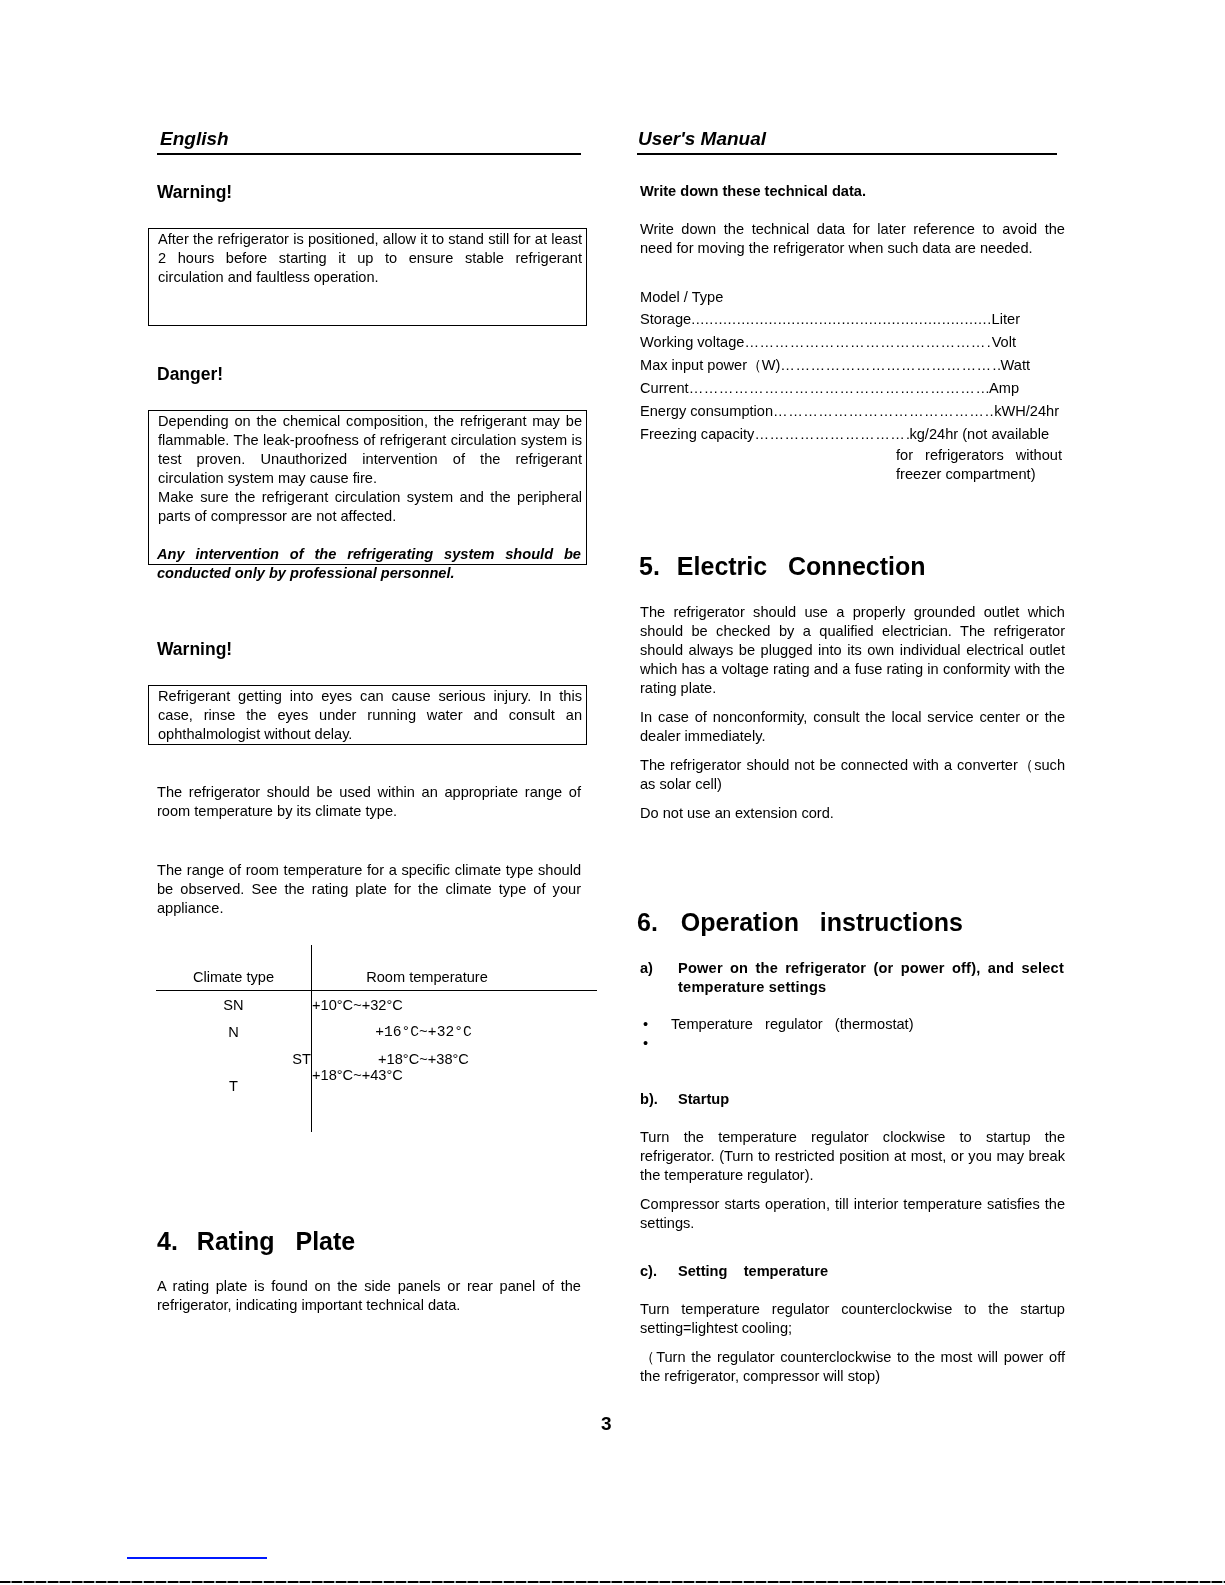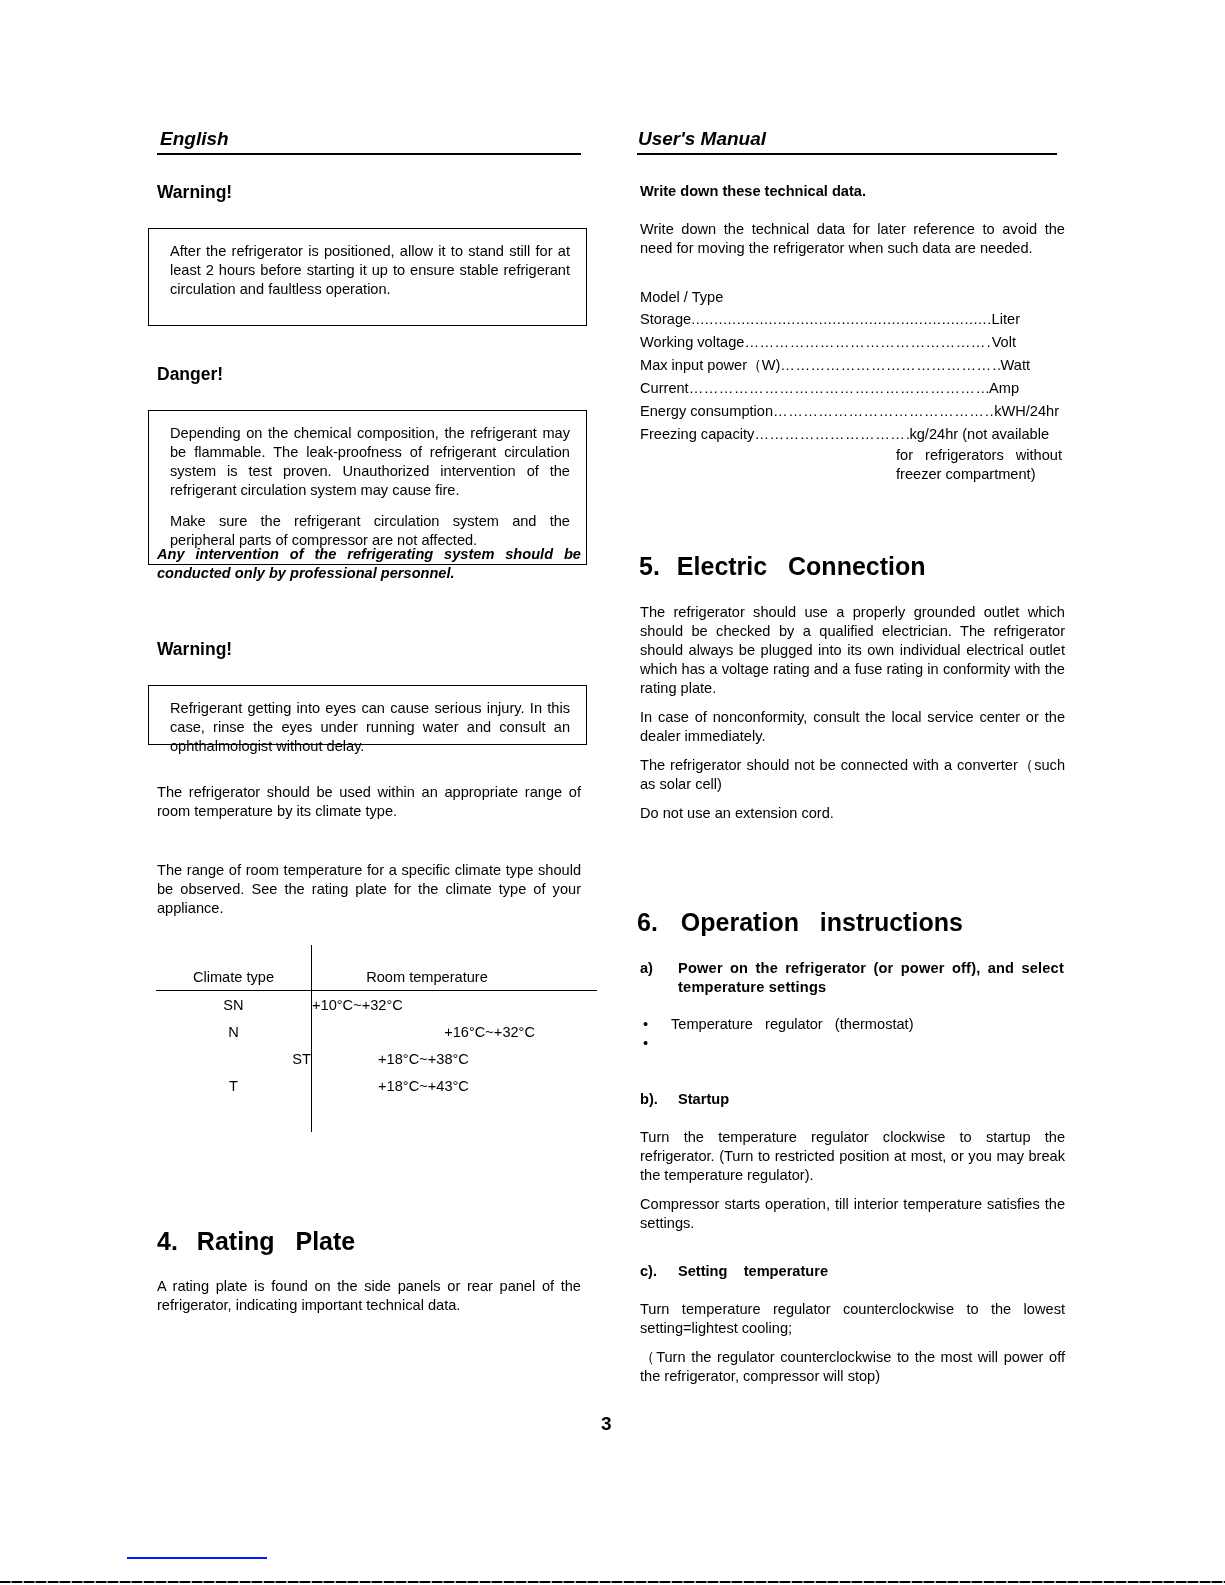--- a/index.html
+++ b/index.html
@@ -12,21 +12,21 @@
   .col-l { left: 157px; width: 425px; }
   .col-r { left: 640px; width: 425px; }
   .just { text-align: justify; }
   .header { font-weight: bold; font-style: italic; font-size: 19px; line-height: 22px; }
   .hrule { position: absolute; height: 2px; background: #000; }
   .heading { font-weight: bold; font-size: 17.5px; }
   .boxed {
     position: absolute; border: 1.5px solid #000; box-sizing: border-box;
     padding: 1px 4px 0 9px; text-align: justify;
   }
-  .boxed p { margin: 12px; }
+  .boxed p { margin: 0; }
   .bolditalic { font-weight: bold; font-style: italic; }
   .section-title { font-weight: bold; font-size: 25px; line-height: 30px; white-space: pre; }
   p { margin: 0; }
   .tech-row { display: flex; white-space: nowrap; height: 23px; line-height: 23px; }
   .tech-row .lbl { }
   .tech-row .dots { overflow: hidden; flex: 1; letter-spacing: 0.5px; }
   .tech-row .unit { }
   .sub-title { font-weight: bold; font-size: 14.6px; }
   .bullet-list { list-style: none; margin: 0; padding: 0; }
   .bullet-list li { position: relative; padding-left: 31px; text-align: justify; }
@@ -67,27 +67,27 @@
 <div class="abs" style="left:156px; top:945px; width:441px; height:187px;">
   <div class="abs" style="left:155px; top:0; width:1px; height:187px; background:#000;"></div>
   <div class="abs" style="left:0; top:45px; width:441px; height:1px; background:#000;"></div>
   <div class="abs" style="left:0; top:23px; width:155px; text-align:center;">Climate type</div>
   <div class="abs" style="left:156px; top:23px; width:230px; text-align:center;">Room temperature</div>
 
   <div class="abs" style="left:0; top:51px; width:155px; text-align:center;">SN</div>
   <div class="abs" style="left:156px; top:51px; width:223px; ">+10°C~+32°C</div>
 
   <div class="abs" style="left:0; top:78px; width:155px; text-align:center;">N</div>
-  <div class="abs" style="left:156px; top:78px; width:223px; text-align:right;">+16°C~+32°C</div>
+  <div class="abs" style="left:156px; top:78px; width:223px; text-align:center;font-family:Liberation Mono, monospace;">+16°C~+32°C</div>
 
   <div class="abs" style="left:0; top:105px; width:155px; text-align:right;">ST</div>
   <div class="abs" style="left:156px; top:105px; width:223px; text-align:center;">+18°C~+38°C</div>
 
   <div class="abs" style="left:0; top:132px; width:155px; text-align:center;">T</div>
-  <div class="abs" style="left:156px; top:132px; width:223px; text-align:center;">+18°C~+43°C</div>
+  <div class="abs" style="left:156px; top:121px; width:223px; text-align:left;">+18°C~+43°C</div>
 </div>
 
 <div class="abs" style="left:157px; top:1226px;">
   <span class="section-title">4.</span><span class="section-title" style="margin-left:19px;">Rating   Plate</span>
 </div>
 <p class="abs col-l just" style="top:1277px; width:424px;">A rating plate is found on the side panels or rear panel of the refrigerator, indicating important technical data.</p>
 
 <div class="abs sub-title" style="left:640px; top:182px;">Write down these technical data.</div>
 <p class="abs col-r just" style="top:220px;">Write down the technical data for later reference to avoid the need for moving the refrigerator when such data are needed.</p>
 <div class="abs" style="left:640px; top:288px;">Model / Type</div>
@@ -146,18 +146,18 @@
   <li><span class="dot">•</span></li>
 </ul>
 
 <div class="abs sub-title" style="left:640px; top:1090px;">b).</div>
 <div class="abs sub-title" style="left:678px; top:1090px;">Startup</div>
 <p class="abs col-r just" style="top:1128px;">Turn the temperature regulator clockwise to startup the refrigerator. (Turn to restricted position at most, or you may break the temperature regulator).</p>
 <p class="abs col-r just" style="top:1195px;">Compressor starts operation, till interior temperature satisfies the settings.</p>
 
 <div class="abs sub-title" style="left:640px; top:1262px;">c).</div>
 <div class="abs sub-title" style="left:678px; top:1262px; white-space:pre;">Setting    temperature</div>
-<p class="abs col-r just" style="top:1300px;">Turn temperature regulator counterclockwise to the lowest setting=lightest cooling;</p>
+<p class="abs col-r just" style="top:1300px;">Turn temperature regulator counterclockwise to the startup setting=lightest cooling;</p>
 <p class="abs col-r just" style="top:1348px;">（Turn the regulator counterclockwise to the most will power off the refrigerator, compressor will stop)</p>
 
 <div class="abs pagenum" style="left:601px; top:1414px;">3</div>
 <div class="bottom-link"></div>
 <div class="bottom-bar"></div>
 
 </body></html>

